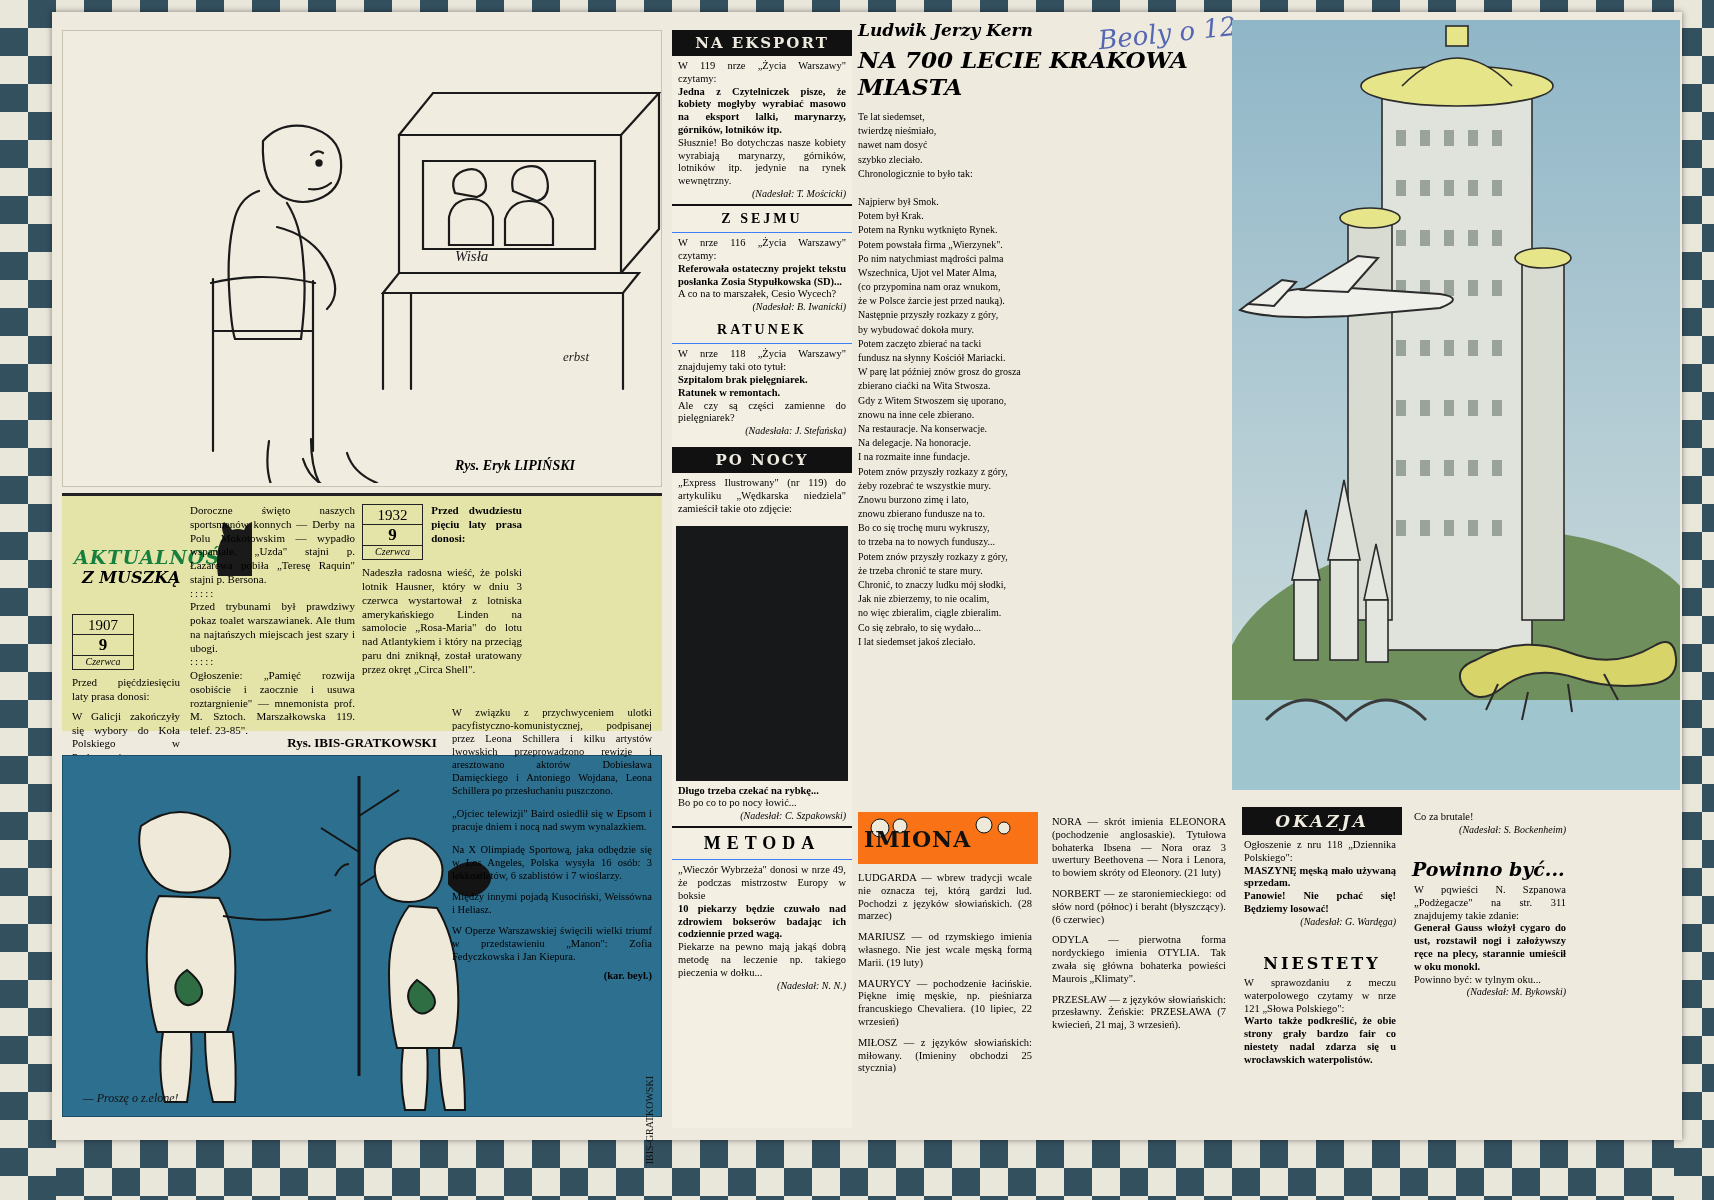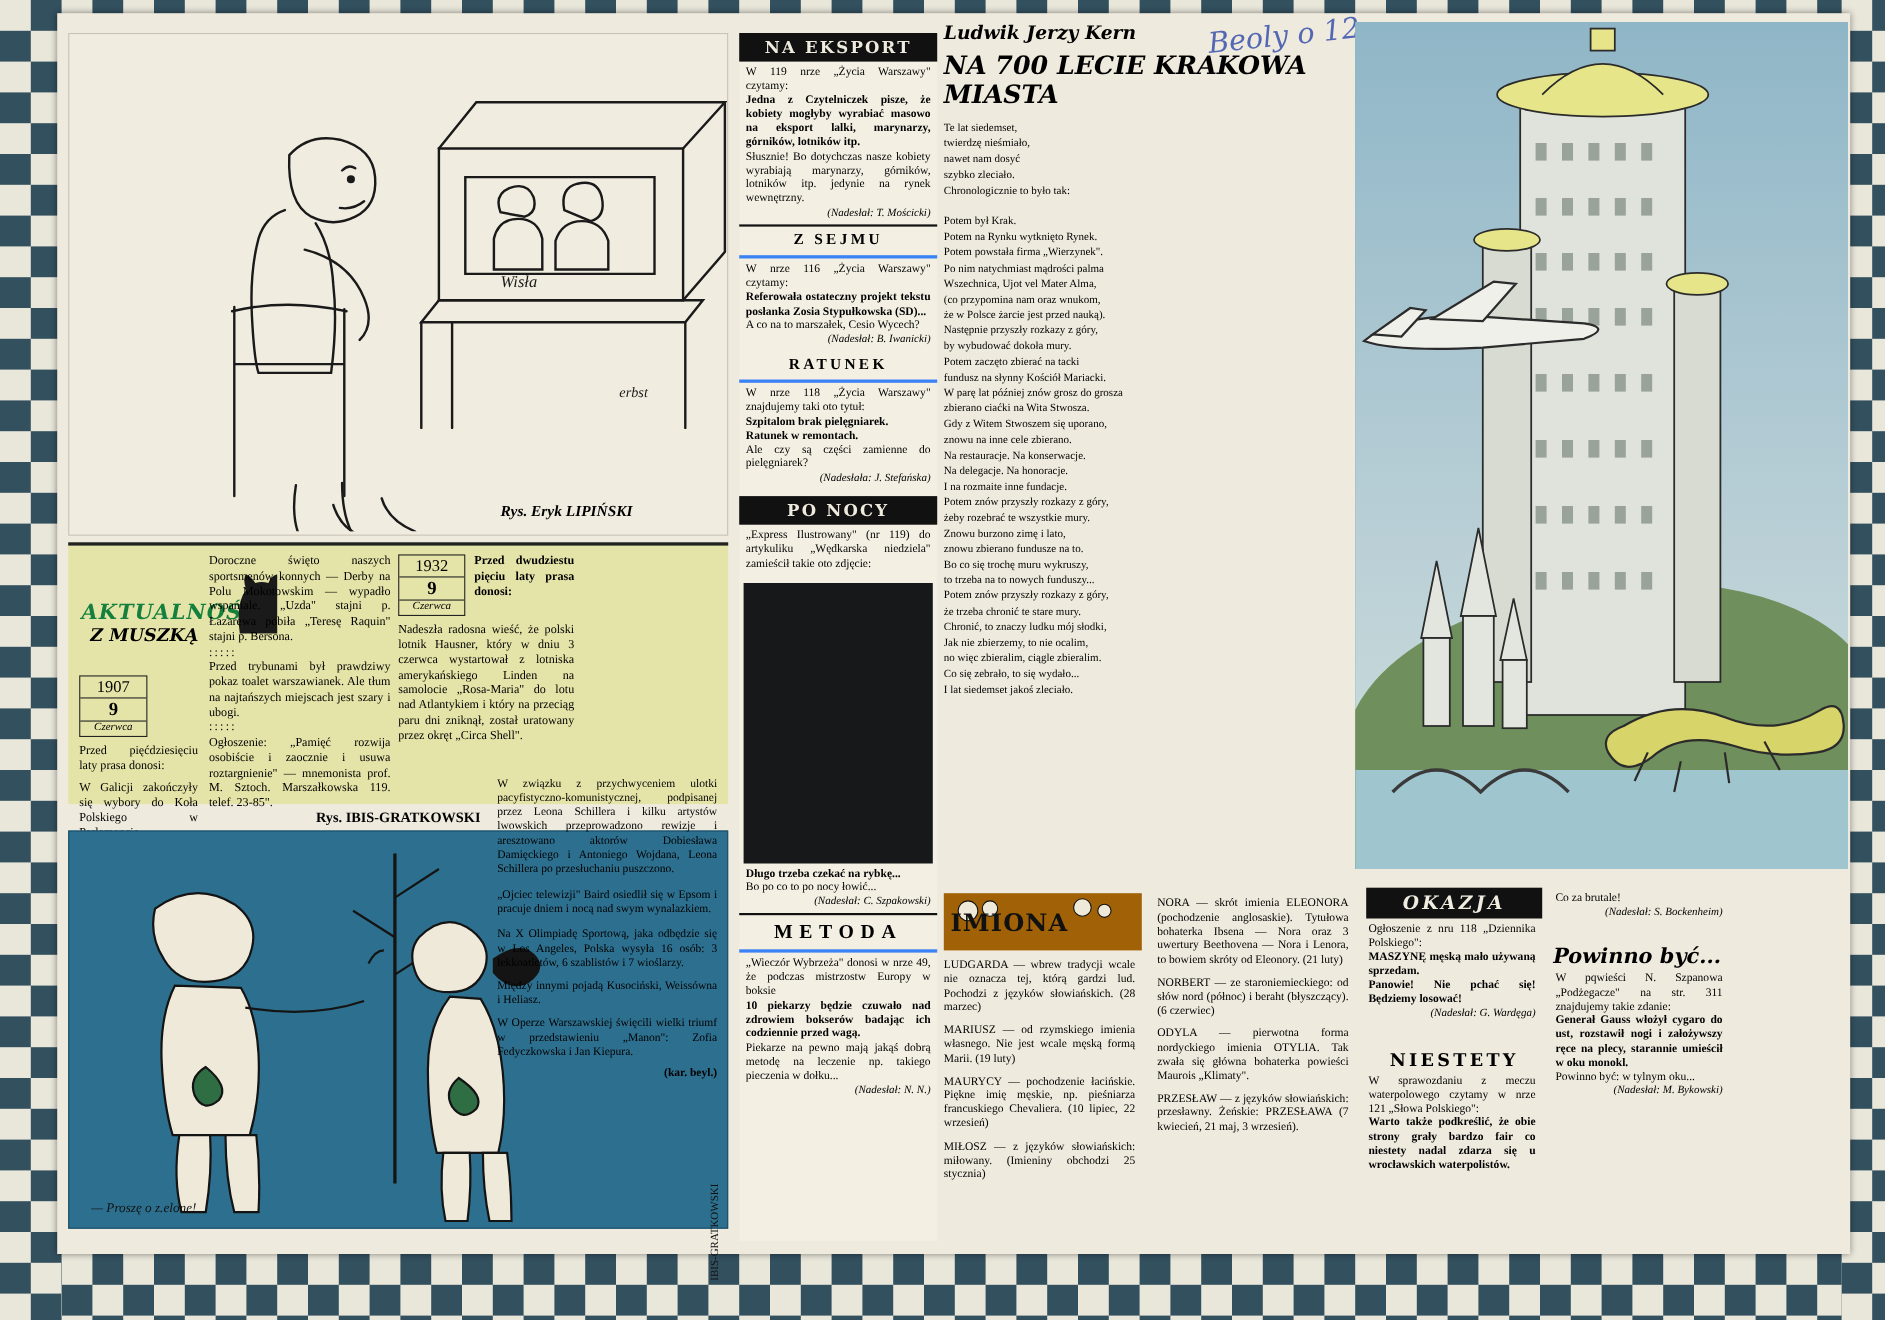--- a/index.html
+++ b/index.html
@@ -43,37 +43,37 @@
   .dots{letter-spacing:2px;}
 
   .rys-ibis{margin-top:4px;text-align:center;font-size:13px;font-weight:bold;}
   .cartoon2{position:relative;margin-top:4px;height:360px;background:#2d6f8e;border:1px solid #1b4f68;}
   .cart2-cap{position:absolute;left:20px;bottom:10px;font-size:12px;font-style:italic;color:#111;}
   .cart2-sig{position:absolute;right:6px;bottom:40px;font-size:10px;transform:rotate(-90deg);transform-origin:right bottom;color:#111;}
 
   
   .c2{left:620px;top:18px;width:180px;height:1098px;background:#f3efe3;}
   .hdr{background:#111;color:#efeade;text-align:center;font-weight:bold;letter-spacing:2px;padding:4px 0;font-size:15px;font-family:"DejaVu Serif",serif;}
-  .hdr2{text-align:center;font-weight:bold;letter-spacing:3px;font-size:14px;padding:5px 0;border-top:2px solid #111;border-bottom:3px solid #3b82f6;}
+  .hdr2{text-align:center;font-weight:bold;letter-spacing:3px;font-size:14px;padding:5px 0;border-top:2px solid #111;border-bottom:1px solid #3b82f6;}
   .body-txt{font-size:10.5px;line-height:1.22;text-align:justify;padding:4px 6px;}
   .sig{text-align:right;font-style:italic;font-size:10px;}
   .blackbox{background:#17181a;height:255px;margin:6px 4px 0 4px;}
 
   
   .c3{left:806px;top:8px;width:380px;height:1098px;}
   .byline{font-family:"DejaVu Serif",serif;font-style:italic;font-weight:bold;font-size:17px;}
   .scribble{position:absolute;left:240px;top:-2px;font-size:26px;color:#2d47a8;font-family:"DejaVu Serif",serif;font-style:italic;opacity:.8;transform:rotate(-6deg);}
   .main-title{font-family:"DejaVu Serif",serif;font-weight:bold;font-style:italic;font-size:23px;letter-spacing:0px;margin:6px 0 10px 0;}
   .poem{font-size:10px;line-height:1.42;}
   .poem div{white-space:pre;}
   .poem .gap{height:14px;}
 
   
   .c4{left:806px;top:800px;width:180px;}
-  .imiona-box{background:#a16207;height:52px;position:relative;margin-bottom:4px;}
+  .imiona-box{background:#f97316;height:52px;position:relative;margin-bottom:4px;}
   .imiona-txt{position:absolute;left:6px;top:14px;font-family:"DejaVu Serif",serif;font-weight:bold;font-size:22px;letter-spacing:1px;color:#111;}
 
   
   .c5{left:1000px;top:800px;width:180px;}
   
   .c6{left:1190px;top:795px;width:160px;}
   .c7{left:1360px;top:795px;width:160px;}
   .okazja-hdr{background:#111;color:#f0ece0;text-align:center;font-family:"DejaVu Serif",serif;font-style:italic;font-weight:bold;letter-spacing:3px;font-size:17px;padding:4px 0;}
   .script-hdr{font-family:"DejaVu Serif",serif;font-style:italic;font-weight:bold;font-size:19px;}
   .plain-hdr{font-family:"DejaVu Serif",serif;font-weight:bold;letter-spacing:3px;font-size:16px;text-align:center;}
@@ -267,20 +267,21 @@
       <span class="scribble">Beoly o 12</span>
     </div>
     <div class="main-title">NA 700 LECIE KRAKOWA MIASTA</div>
     <div class="poem">
       <div>Te lat siedemset,</div>
       <div>twierdzę nieśmiało,</div>
       <div>nawet nam dosyć</div>
       <div>szybko zleciało.</div>
       <div>Chronologicznie to było tak:</div>
       <div class="gap"></div>
+      <div>Najpierw był Smok.</div>
       <div>Potem był Krak.</div>
       <div>Potem na Rynku wytknięto Rynek.</div>
       <div>Potem powstała firma „Wierzynek".</div>
       <div>Po nim natychmiast mądrości palma</div>
       <div>Wszechnica, Ujot vel Mater Alma,</div>
       <div>(co przypomina nam oraz wnukom,</div>
       <div>że w Polsce żarcie jest przed nauką).</div>
       <div>Następnie przyszły rozkazy z góry,</div>
       <div>by wybudować dokoła mury.</div>
       <div>Potem zaczęto zbierać na tacki</div>

